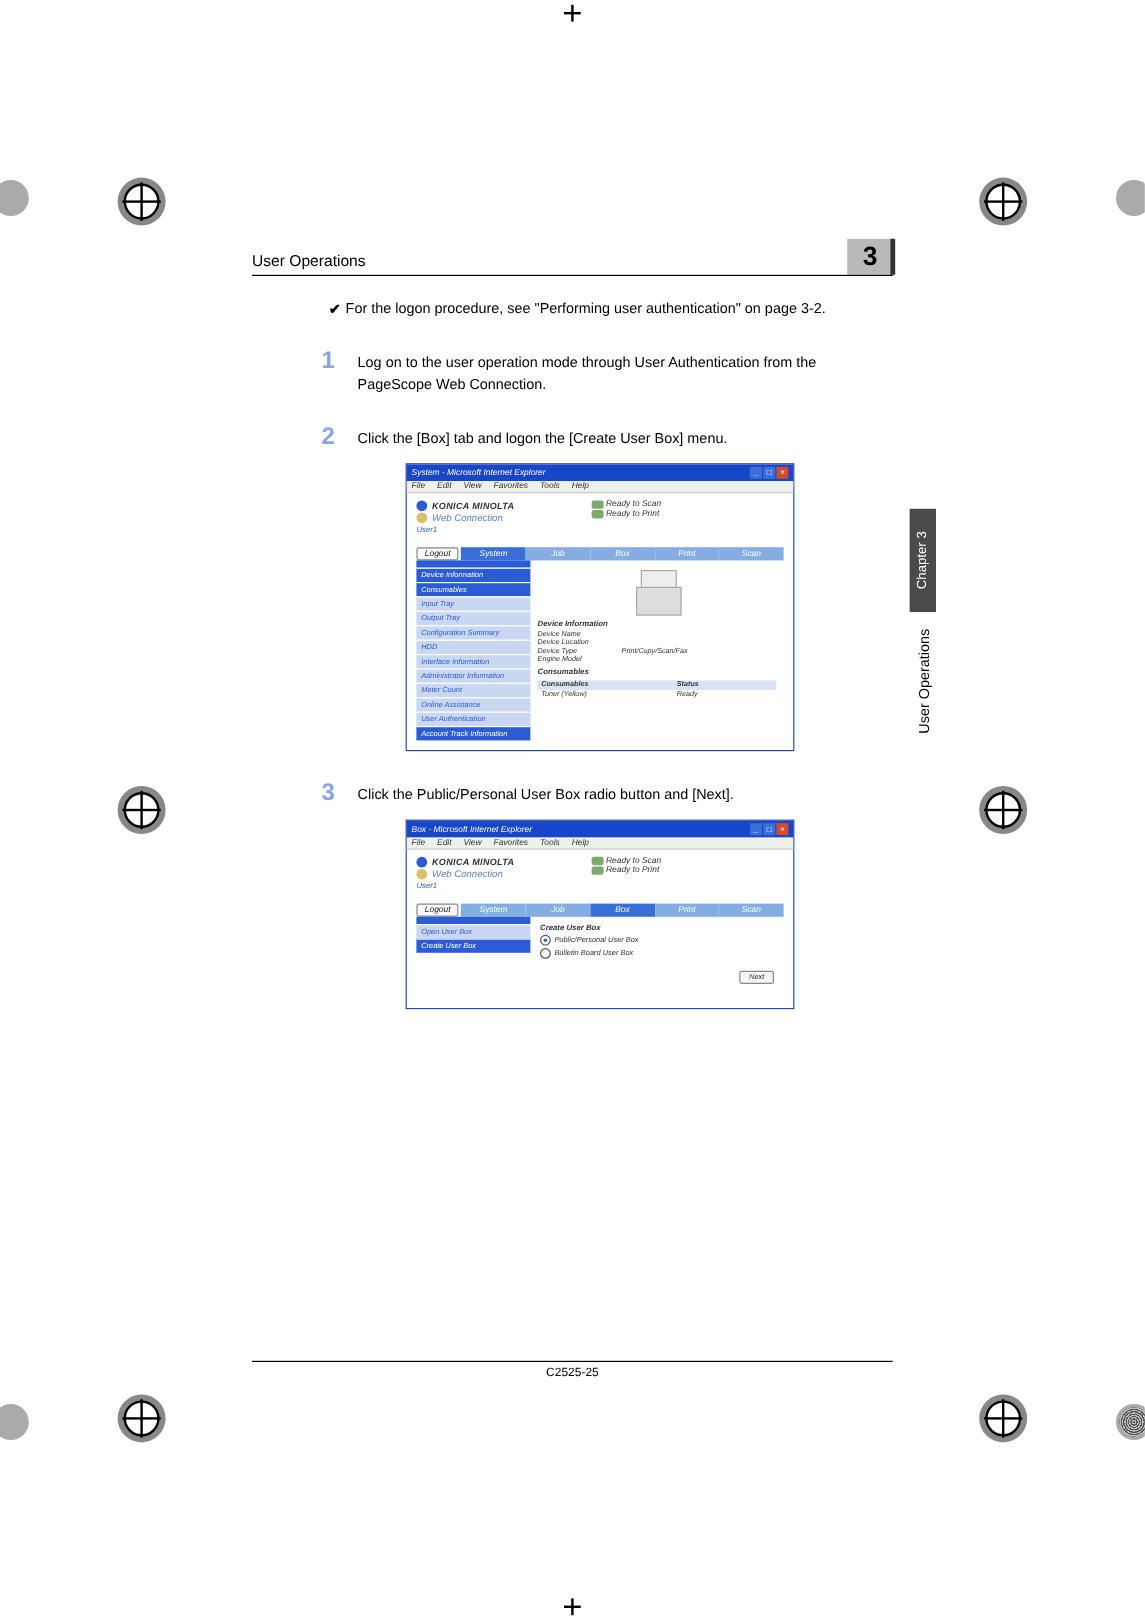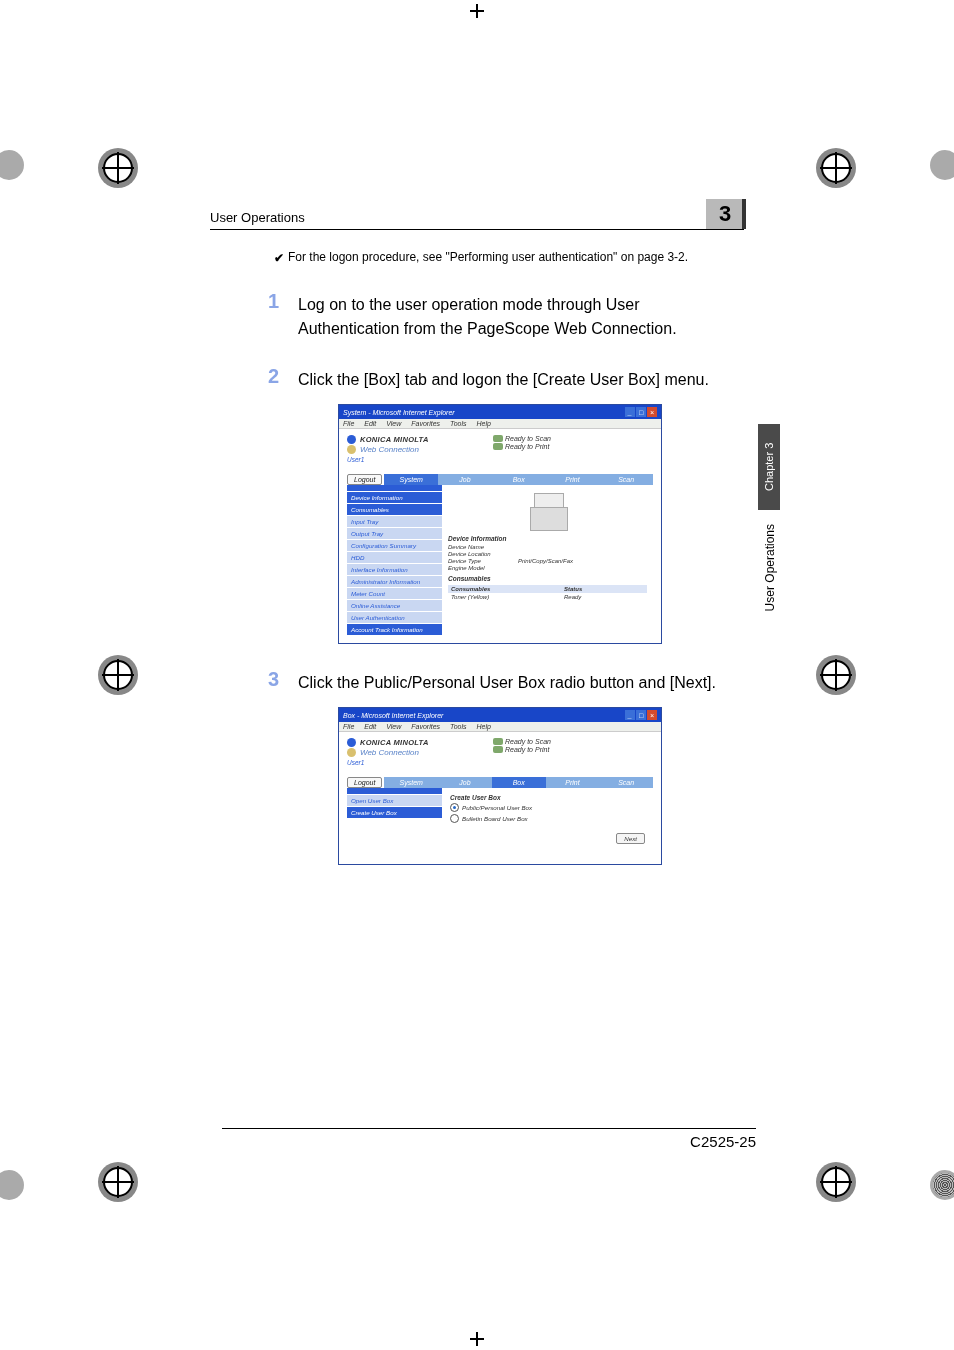--- a/index.html
+++ b/index.html
@@ -32,21 +32,21 @@
   .running-head{font-size:13px;border-bottom:1px solid #000;padding-bottom:4px;margin-bottom:18px;}
   .chapter-badge{position:absolute;top:199px;right:210px;width:38px;height:30px;background:#b9b9b9;display:flex;align-items:center;justify-content:center;font-size:22px;font-weight:bold;color:#000;}
   .chapter-badge::after{content:"";position:absolute;right:-2px;top:0;bottom:0;width:4px;background:#333;}
 
   .subhead{font-weight:bold;font-size:13px;margin:8px 0 8px 60px;}
   .check-line{font-size:12px;margin:4px 0 12px 78px;position:relative;line-height:1.5;}
   .check-line .tick{position:absolute;left:-14px;top:1px;font-weight:bold;}
 
   .step{margin:10px 0 8px 60px;position:relative;}
   .step-num{position:absolute;left:-2px;top:-3px;font-size:20px;font-weight:bold;color:#8aa5e6;}
-  .step-text{font-size:16px;margin-left:28px;line-height:1.5;margin-top:27px;}
+  .step-text{font-size:12px;margin-left:28px;line-height:1.5;margin-top:27px;}
 
   .screenshot{margin:12px 0 12px 128px;width:322px;border:1px solid #2b4aa0;font-size:7px;color:#333;background:#fff;font-style:italic;}
   .ss-title{background:#1846c8;color:#fff;padding:2px 4px;display:flex;justify-content:space-between;align-items:center;}
   .win-ctl{display:flex;gap:1px;}
   .win-ctl span{width:10px;height:10px;display:inline-flex;align-items:center;justify-content:center;font-size:7px;color:#fff;}
   .wmin{background:#3a6fd8;} .wmax{background:#3a6fd8;} .wclose{background:#d34b2e;}
   .ss-menu{background:#eef0ec;padding:1px 4px;color:#333;border-bottom:1px solid #ccc;}
   .ss-menu span{margin-right:8px;}
   .ss-body{padding:6px 8px 8px;}
   .brand{display:flex;align-items:center;gap:4px;font-size:7px;}
@@ -86,21 +86,21 @@
   .ss2-main{flex:1;padding:6px 8px;}
   .ss2-h{font-weight:bold;font-size:6.5px;}
   .radio-row{font-size:6.2px;margin:2px 0;display:flex;align-items:center;gap:3px;}
   .radio{width:7px;height:7px;border:1px solid #555;border-radius:50%;display:inline-flex;align-items:center;justify-content:center;}
   .radio.checked::after{content:"";width:3px;height:3px;background:#2769c6;border-radius:50%;}
   .next-btn{border:1px solid #888;background:#f5f5f5;padding:1px 7px;font-size:6.2px;border-radius:2px;float:right;margin-top:8px;}
 
   .side-tab{position:absolute;right:174px;top:424px;width:22px;height:86px;background:#4a4a4a;color:#fff;font-size:11px;display:flex;align-items:center;justify-content:center;writing-mode:vertical-rl;transform:rotate(180deg);}
   .side-label{position:absolute;right:177px;top:524px;font-size:12px;writing-mode:vertical-rl;transform:rotate(180deg);}
 
-  .footer{position:absolute;bottom:200px;left:210px;width:534px;display:flex;justify-content:flex-end;font-size:15px;border-top:1px solid #000;padding-top:4px;margin-left:12px;}
+  .footer{position:absolute;bottom:200px;left:210px;width:534px;display:flex;justify-content:center;font-size:10px;border-top:1px solid #000;padding-top:4px;}
 
   .ss-header-area{position:relative;height:34px;}
 </style>
 </head>
 <body>
 
 <div class="page">
   <div class="crop-top"></div>
   <div class="crop-bot"></div>
 

